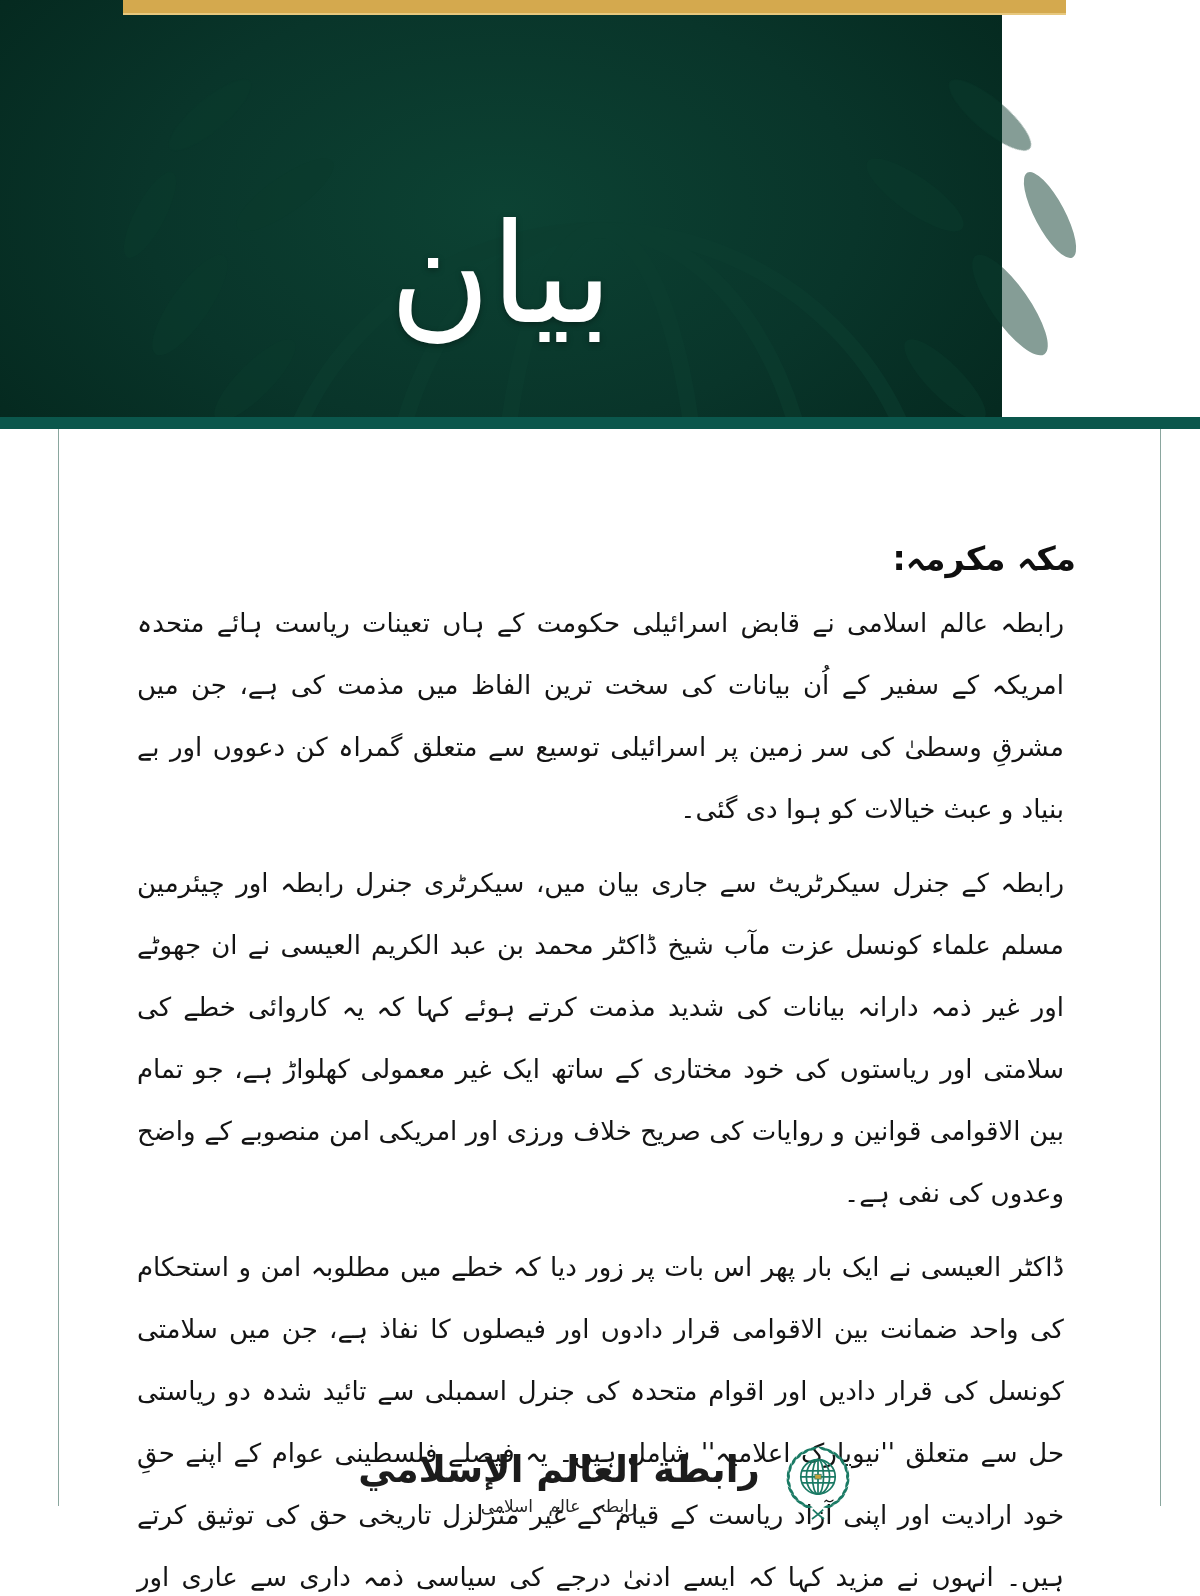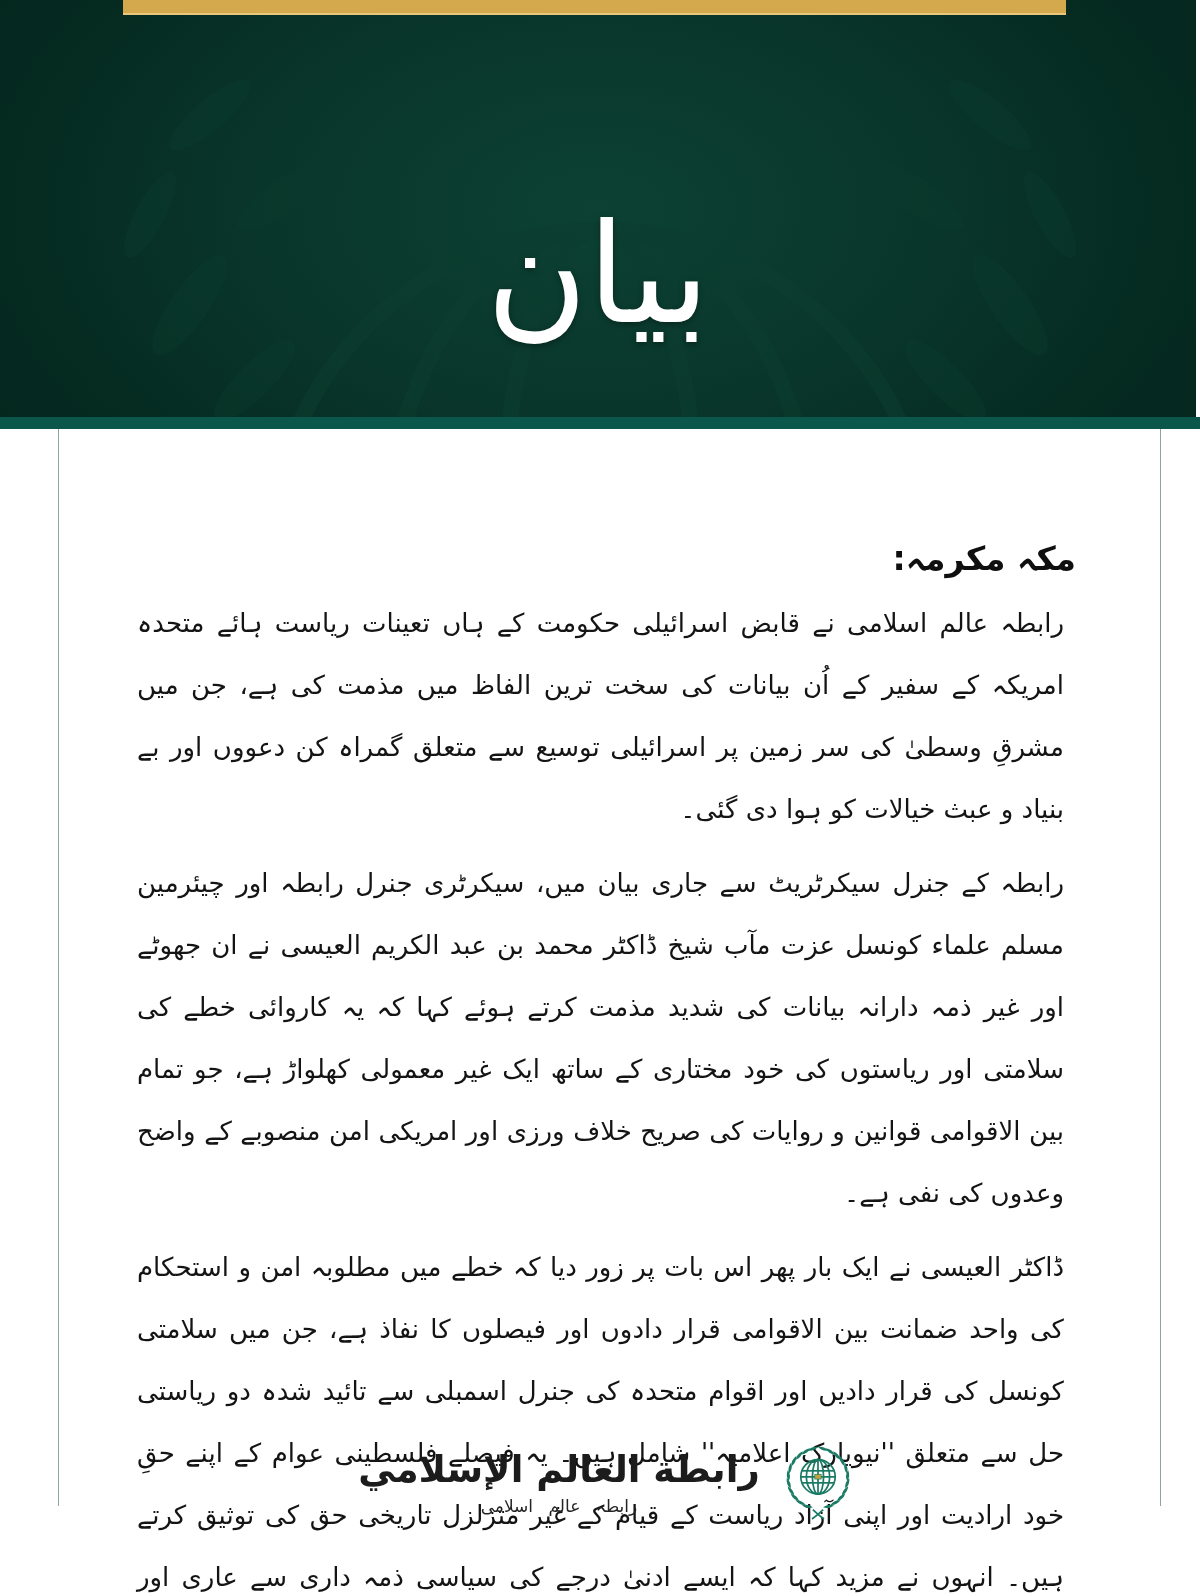--- a/index.html
+++ b/index.html
@@ -3,21 +3,21 @@
 <meta charset="utf-8">
 <style>
   html, body { margin:0; padding:0; background:#ffffff; }
   .page {
     position:relative; width:1200px; height:1596px;
     background:#ffffff; overflow:hidden;
     font-family:"DejaVu Sans", sans-serif;
   }
   
   .header {
-    position:absolute; top:0; left:0; width:1196px; height:417px;
+    position:absolute; top:0; left:0; width:1002px; height:417px;
     background: radial-gradient(ellipse 850px 520px at 50% 50%,
       #0c4233 0%, #09352a 42%, #052a20 70%, #03231b 100%);
   }
   .watermark { position:absolute; top:0; left:0; width:1200px; height:417px; }
   .gold-bar {
     position:absolute; top:0; left:123px; width:943px; height:13px;
     background:#d4a94e; border-bottom:2px solid #e7c87e;
   }
   .title {
     position:absolute; top:196px; left:0; width:100%; margin:0;

